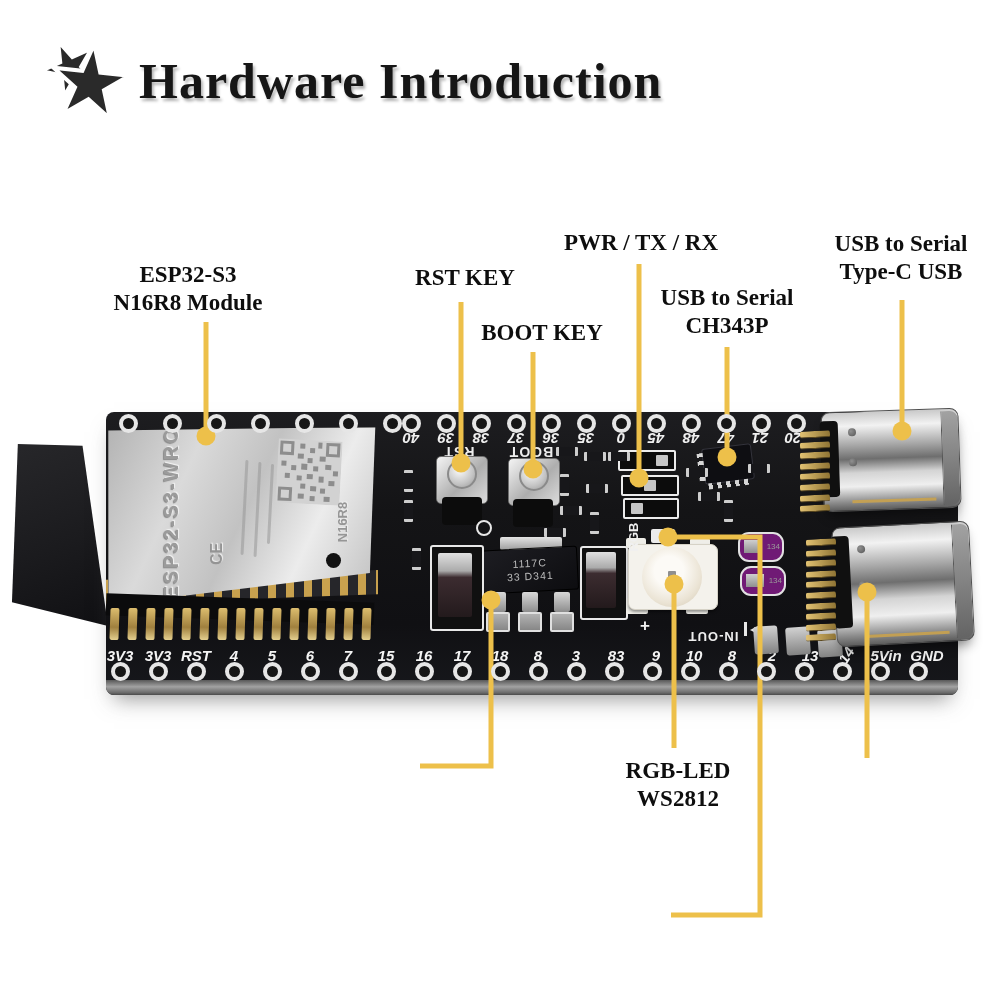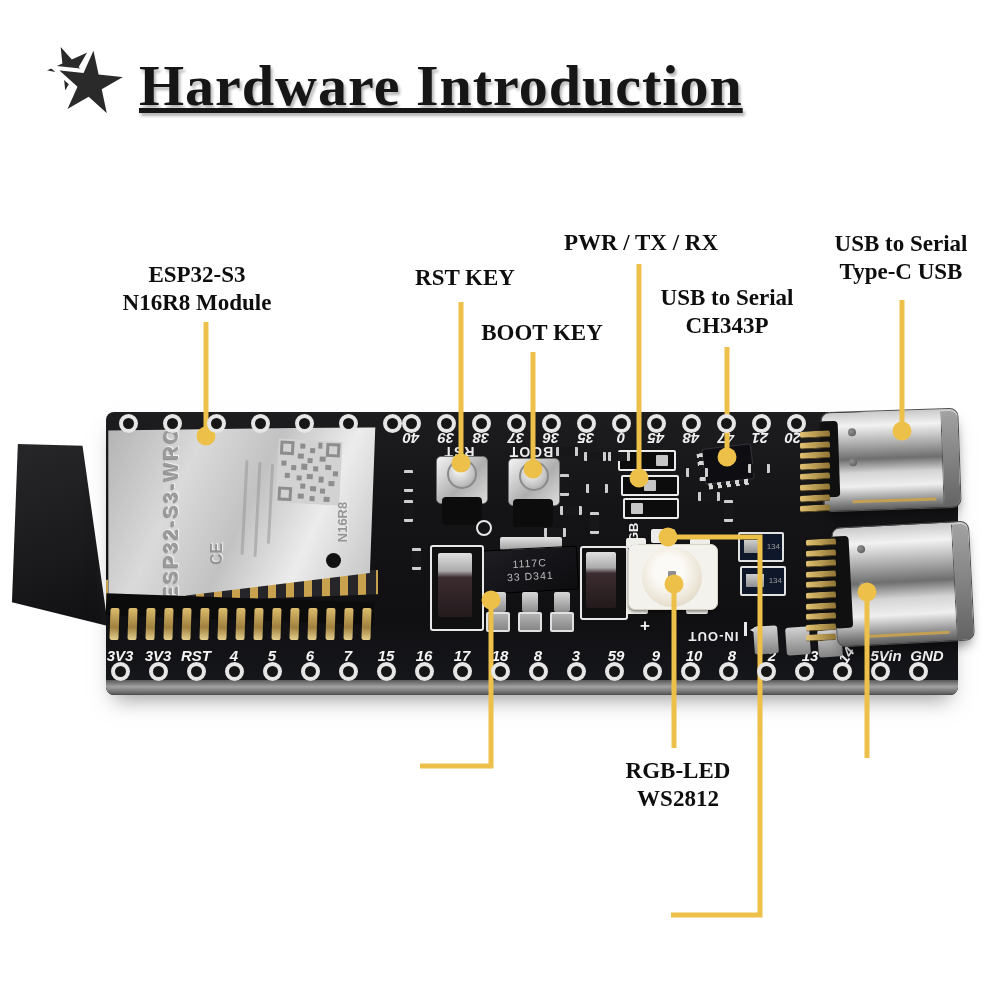--- a/index.html
+++ b/index.html
@@ -1,21 +1,21 @@
 <!DOCTYPE html>
 <html><head>
 <meta charset="utf-8">
 <style>
   html,body{margin:0;padding:0;background:#ffffff;}
   #page{position:relative;width:1000px;height:1000px;background:#ffffff;overflow:hidden;
         font-family:"Liberation Serif","DejaVu Serif",serif;}
 
   
-  #title{position:absolute;left:139px;top:52px;font-size:58px;font-weight:bold;color:#161616;
-         letter-spacing:1px;text-shadow:2px 3px 3px rgba(0,0,0,.30);white-space:nowrap;text-decoration:underline;}
+  #title{position:absolute;left:139px;top:52px;font-size:50px;font-weight:bold;color:#161616;
+         letter-spacing:1px;text-shadow:2px 3px 3px rgba(0,0,0,.30);white-space:nowrap;}
   #star{position:absolute;left:26px;top:32px;}
 
   
   .callout{position:absolute;transform:translateX(-50%);text-align:center;color:#0e0e0e;
            font-size:23px;line-height:28px;font-weight:600;white-space:nowrap;}
 
   
   #pcb{position:absolute;left:106px;top:412px;width:852px;height:283px;border-radius:8px;
        background:linear-gradient(180deg,#1d1d20 0%,#141416 35%,#101013 75%,#17181c 100%);
        box-shadow:0 12px 20px -8px rgba(70,70,70,.55);}
@@ -98,21 +98,21 @@
   #rgbled-speck{position:absolute;left:668px;top:571px;width:8px;height:11px;background:#8f8f8f;border-radius:1px;}
   #rgb-silk{position:absolute;left:633px;top:537px;transform:translate(-50%,-50%) rotate(-90deg);
      font:bold 13px "Liberation Sans",sans-serif;color:#f0f0f0;}
   #jumper-pad{position:absolute;left:651px;top:529px;width:24px;height:14px;background:#ebebeb;border-radius:2px;}
   #inout-silk{position:absolute;left:713px;top:636px;transform:translate(-50%,-50%) rotate(180deg);
      font:bold 13px "Liberation Sans",sans-serif;color:#eeeeee;letter-spacing:1px;}
   #plus-silk{position:absolute;left:640px;top:616px;font:bold 17px "Liberation Sans",sans-serif;color:#f0f0f0;}
   #arrow-silk{position:absolute;left:750px;top:620px;font:15px "DejaVu Sans",sans-serif;color:#e8e8e8;}
   #arrow-bar{position:absolute;left:744px;top:622px;width:3px;height:14px;background:#e8e8e8;}
 
-  .box134{position:absolute;width:42px;height:26px;border:2px solid #e2e2e2;border-radius:2px;background:#0f172a;}
+  .box134{position:absolute;width:42px;height:26px;border:2px solid #e2e2e2;border-radius:11px;background:#701a75;}
   .box134 .chip{position:absolute;left:4px;top:6px;width:18px;height:13px;background:linear-gradient(180deg,#cfcfcf,#8f8f8f);}
   .box134 .lbl{position:absolute;right:2px;top:8px;font:8px "Liberation Sans",sans-serif;color:#9a9a9a;}
 
   
   .gpin{position:absolute;width:30px;height:6px;border-radius:2px;transform:rotate(-3deg);
      background:linear-gradient(90deg,#e2c273,#8f7434);border-bottom:1px solid #5d4a1f;}
   .spad{position:absolute;width:24px;height:28px;border-radius:3px;transform:rotate(-4deg);
      background:linear-gradient(180deg,#d2d2d2,#828282);}
   .usb{position:absolute;border-radius:9px;border:1px solid #4f4f4f;box-shadow:0 8px 12px -4px rgba(0,0,0,.45);
      background:linear-gradient(180deg,#c9c9c9 0%,#f2f2f2 14%,#a6a6a6 34%,#6e6e6e 48%,#d4d4d4 62%,#efefef 76%,#8a8a8a 92%,#5c5c5c 100%);}
@@ -172,21 +172,21 @@
   <span class="pin-b" style="left:234px">4</span>
   <span class="pin-b" style="left:272px">5</span>
   <span class="pin-b" style="left:310px">6</span>
   <span class="pin-b" style="left:348px">7</span>
   <span class="pin-b" style="left:386px">15</span>
   <span class="pin-b" style="left:424px">16</span>
   <span class="pin-b" style="left:462px">17</span>
   <span class="pin-b" style="left:500px">18</span>
   <span class="pin-b" style="left:538px">8</span>
   <span class="pin-b" style="left:576px">3</span>
-  <span class="pin-b" style="left:616px">59</span>
+  <span class="pin-b" style="left:616px">83</span>
   <span class="pin-b" style="left:656px">9</span>
   <span class="pin-b" style="left:694px">10</span>
   <span class="pin-b" style="left:732px">8</span>
   <span class="pin-b" style="left:772px">2</span>
   <span class="pin-b" style="left:810px">13</span>
   <span class="pin-b rot14" style="left:846px">14</span>
   <span class="pin-b" style="left:886px">5Vin</span>
   <span class="pin-b" style="left:927px">GND</span>
 
   <div id="castel"></div>
@@ -361,21 +361,21 @@
       <circle cx="639" cy="478" r="9.5"></circle>
       <circle cx="727" cy="457" r="9.5"></circle>
       <circle cx="902" cy="431" r="9.5"></circle>
       <circle cx="491" cy="600" r="9.5"></circle>
       <circle cx="674" cy="584" r="9.5"></circle>
       <circle cx="867" cy="592" r="9.5"></circle>
       <circle cx="668" cy="537" r="9.5"></circle>
     </g>
   </svg>
 
-  <div class="callout" style="left:197px;top:261px">
+  <div class="callout" style="left:188px;top:261px">
     <div>ESP32-S3</div>
     <div>N16R8 Module</div>
   </div>
   <div class="callout" style="left:465px;top:264px">
     <div>RST KEY</div>
   </div>
   <div class="callout" style="left:542px;top:319px">
     <div>BOOT KEY</div>
   </div>
   <div class="callout" style="left:641px;top:229px">

